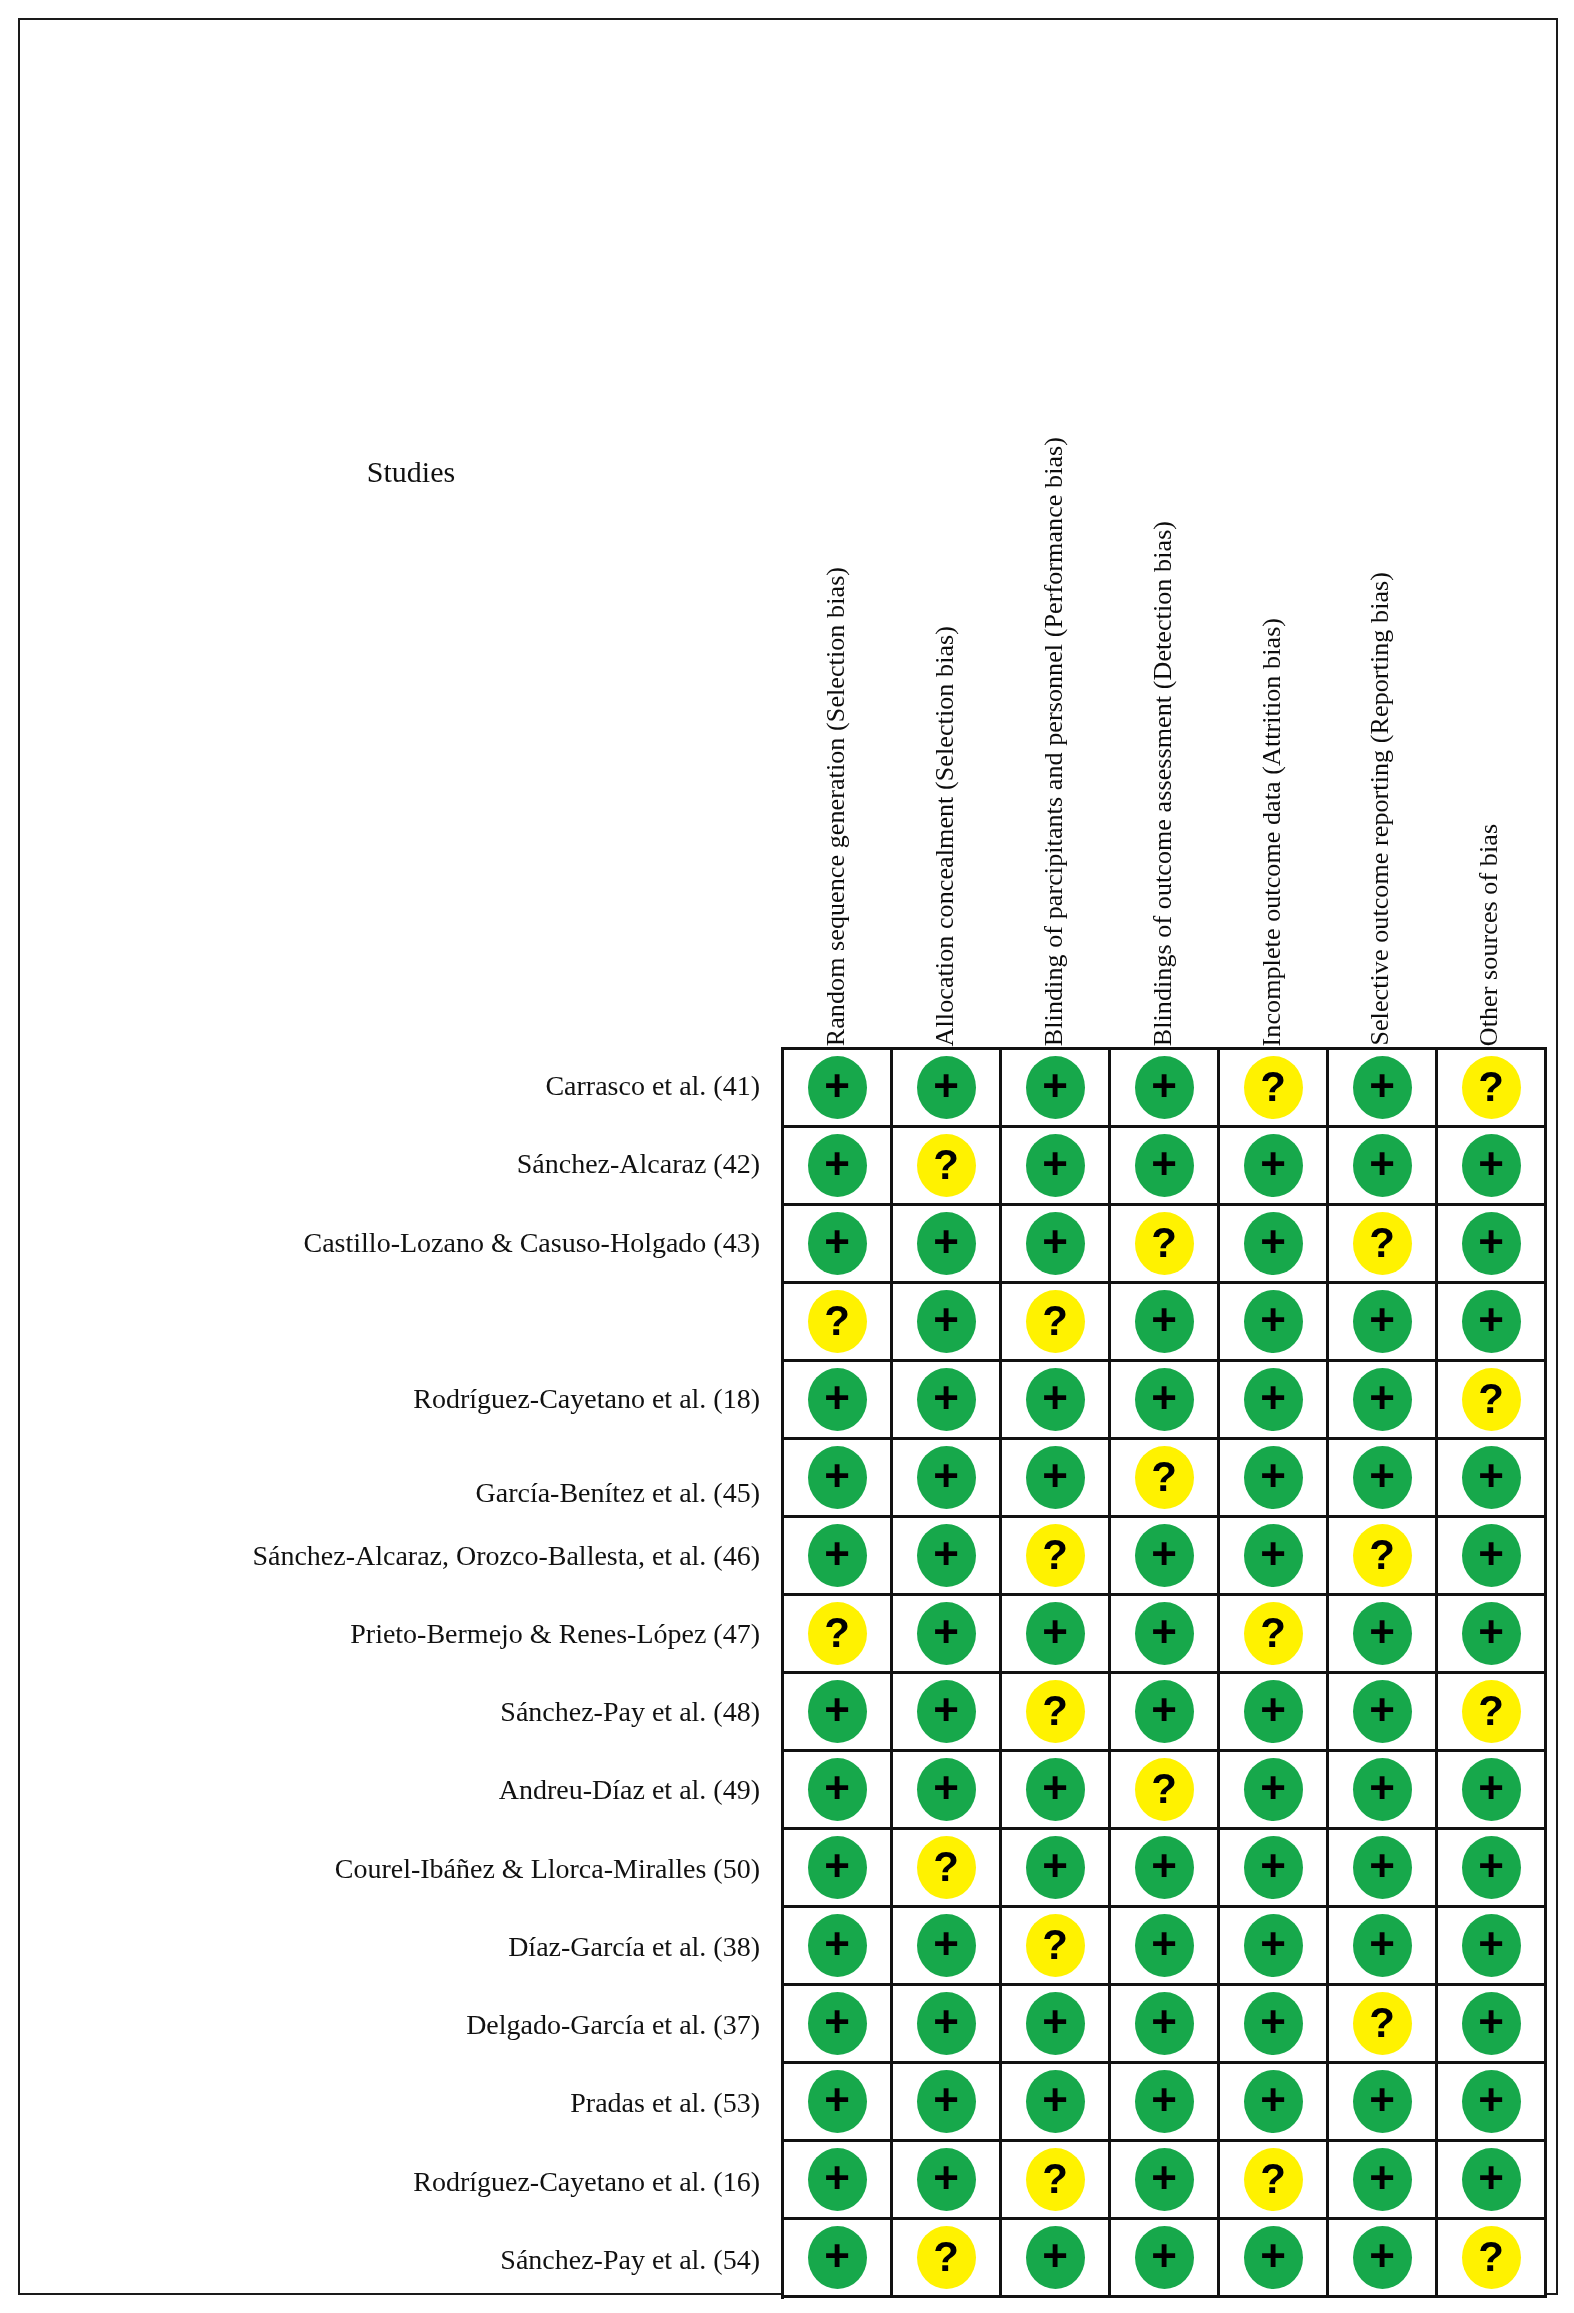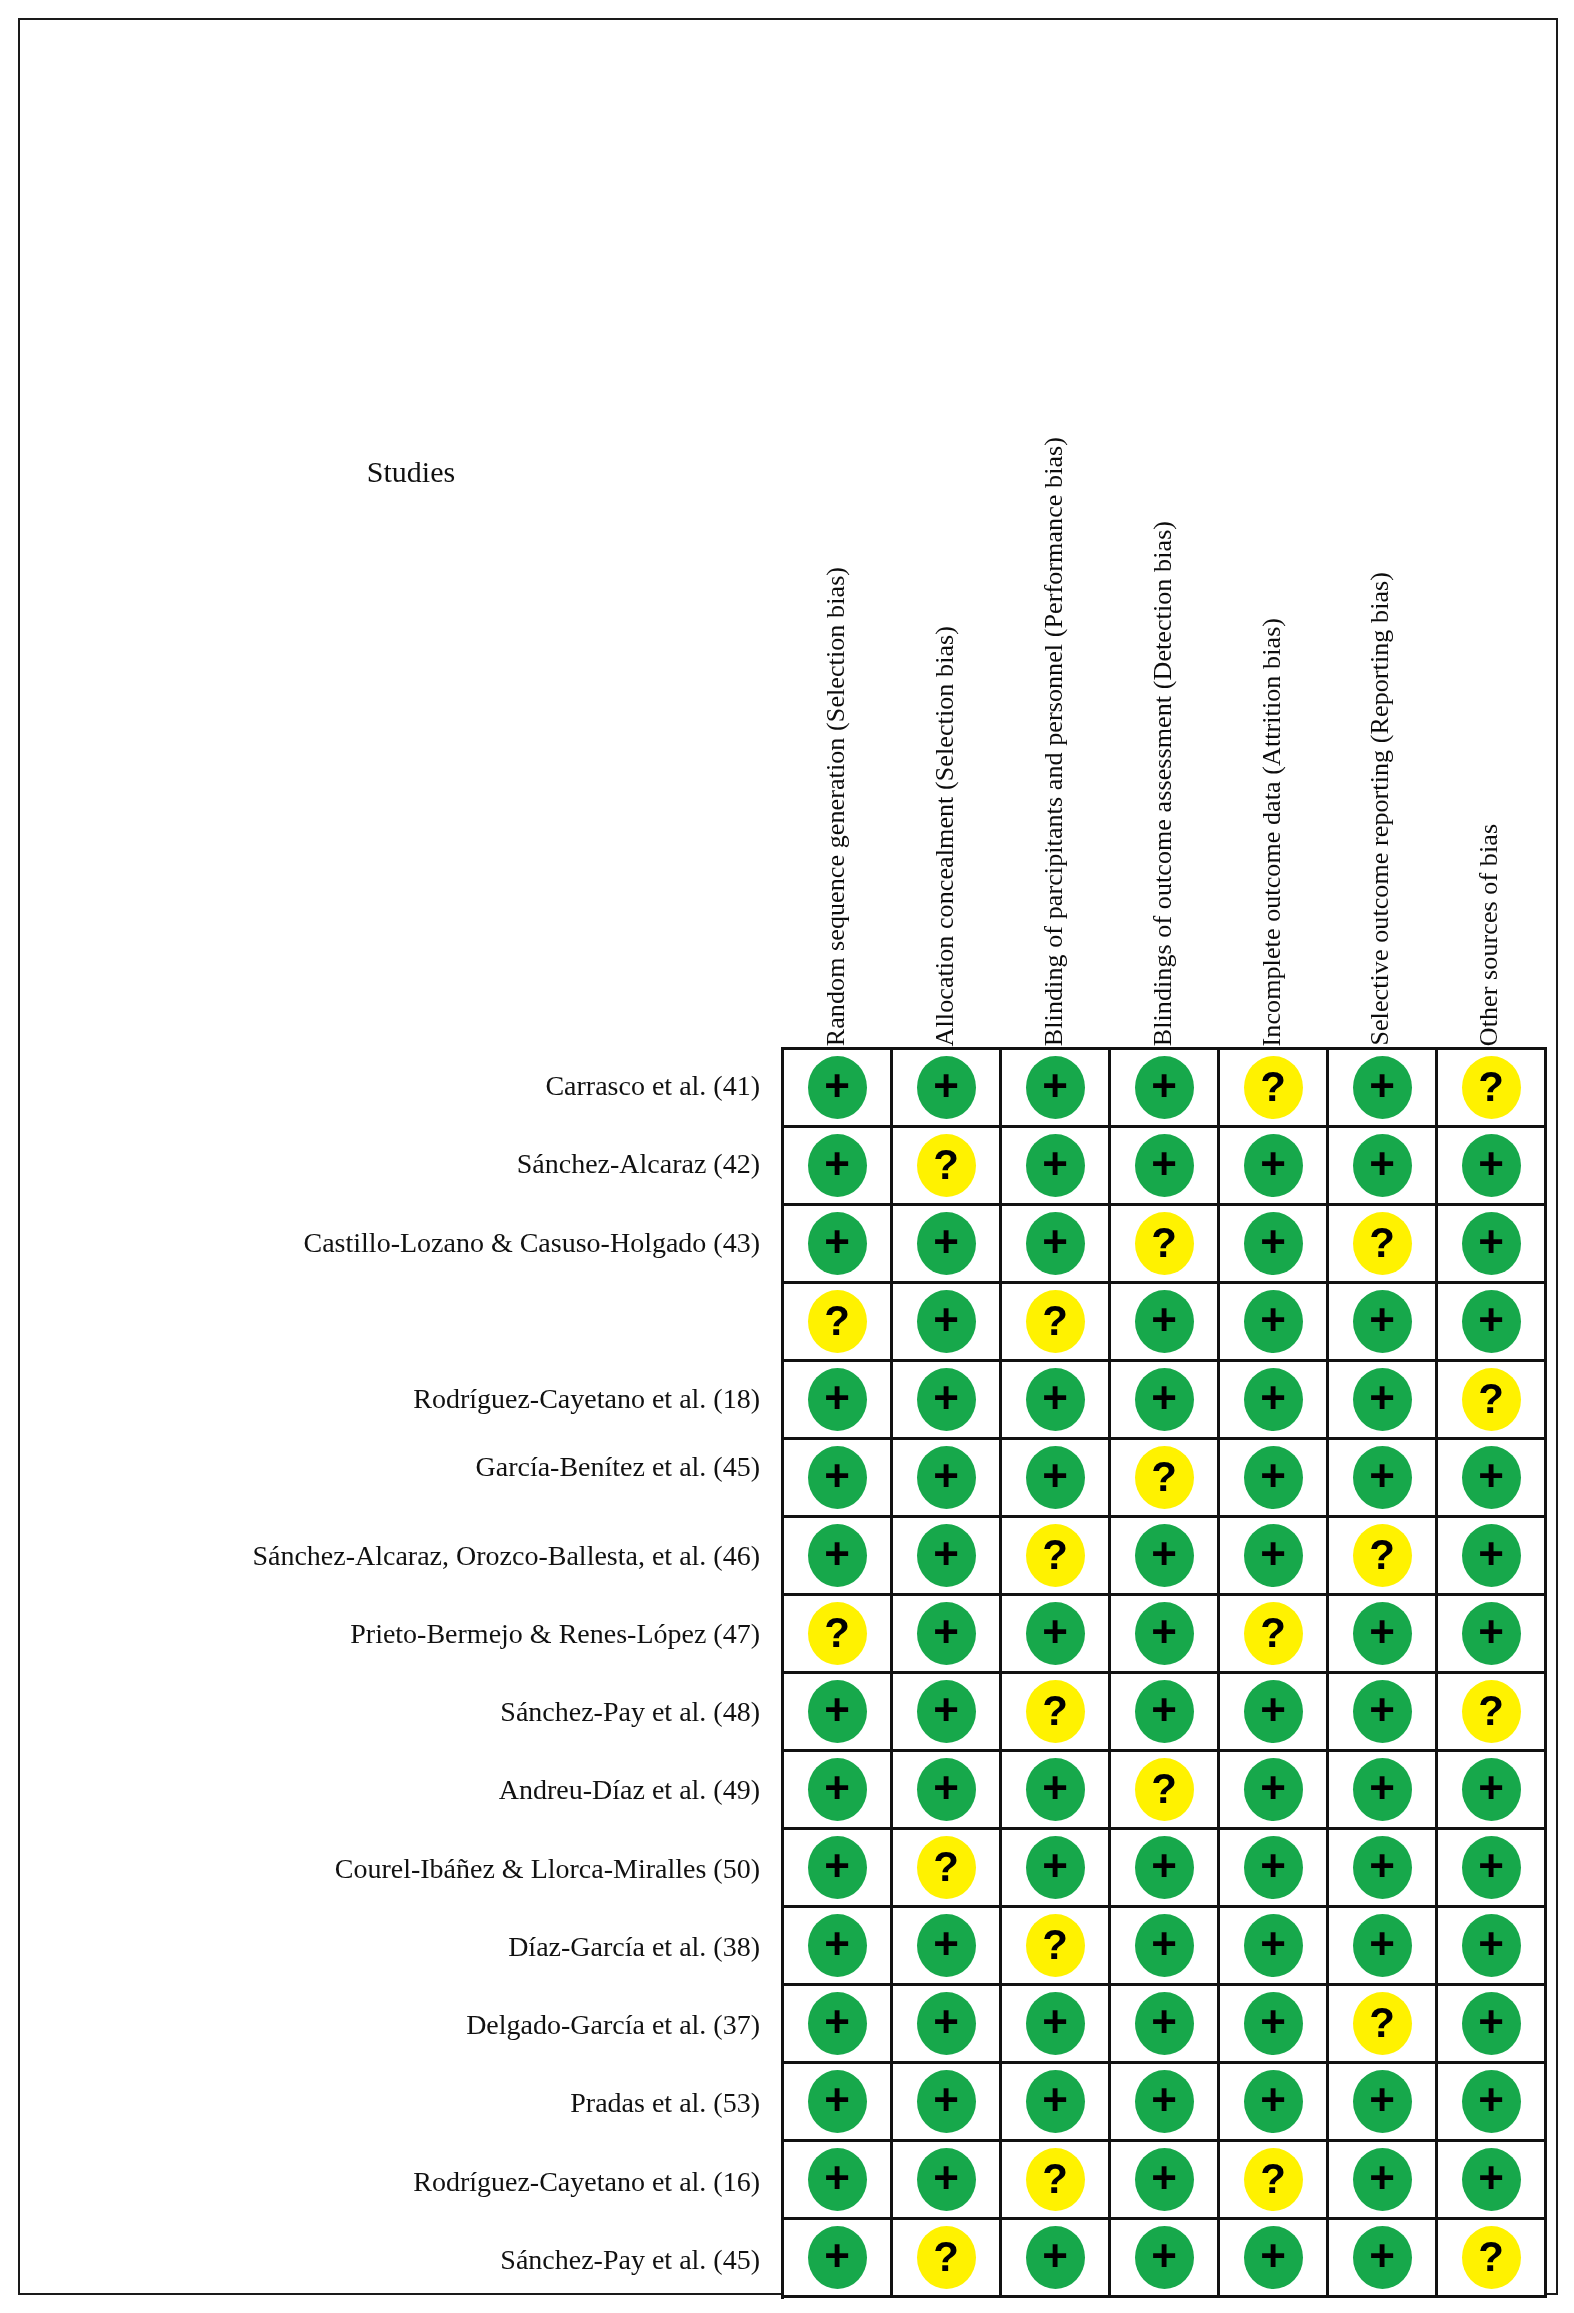--- a/index.html
+++ b/index.html
@@ -178,31 +178,31 @@
       <div class="col-header" style="left: 653px;">
         <span class="rot">Other sources of bias</span>
       </div>
     </div>
 
   <div id="row-labels">
       <div class="row-label" style="top: 0px;">Carrasco et al. (41)</div>
       <div class="row-label" style="top: 78px;">Sánchez-Alcaraz (42)</div>
       <div class="row-label" style="top: 157px;">Castillo-Lozano &amp; Casuso-Holgado (43)</div>
       <div class="row-label" style="top: 313px;">Rodríguez-Cayetano et al. (18)</div>
-      <div class="row-label" style="top: 381px;">García-Benítez et al. (45)</div>
+      <div class="row-label" style="top: 407px;">García-Benítez et al. (45)</div>
       <div class="row-label" style="top: 470px;">Sánchez-Alcaraz, Orozco-Ballesta, et al. (46)</div>
       <div class="row-label" style="top: 548px;">Prieto-Bermejo &amp; Renes-López (47)</div>
       <div class="row-label" style="top: 626px;">Sánchez-Pay et al. (48)</div>
       <div class="row-label" style="top: 704px;">Andreu-Díaz et al. (49)</div>
       <div class="row-label" style="top: 783px;">Courel-Ibáñez &amp; Llorca-Miralles (50)</div>
       <div class="row-label" style="top: 861px;">Díaz-García et al. (38)</div>
       <div class="row-label" style="top: 939px;">Delgado-García et al. (37)</div>
       <div class="row-label" style="top: 1017px;">Pradas et al. (53)</div>
       <div class="row-label" style="top: 1096px;">Rodríguez-Cayetano et al. (16)</div>
-      <div class="row-label" style="top: 1174px;">Sánchez-Pay et al. (45)</div>
+      <div class="row-label" style="top: 1174px;">Sánchez-Pay et al. (54)</div>
     </div>
 
   <div id="grid">
       <div class="grid-row">
         <div class="cell">
           <div class="judgement low" style="background: rgb(23, 168, 75);">
             <span class="glyph">+</span>
           </div>
         </div>
         <div class="cell">

